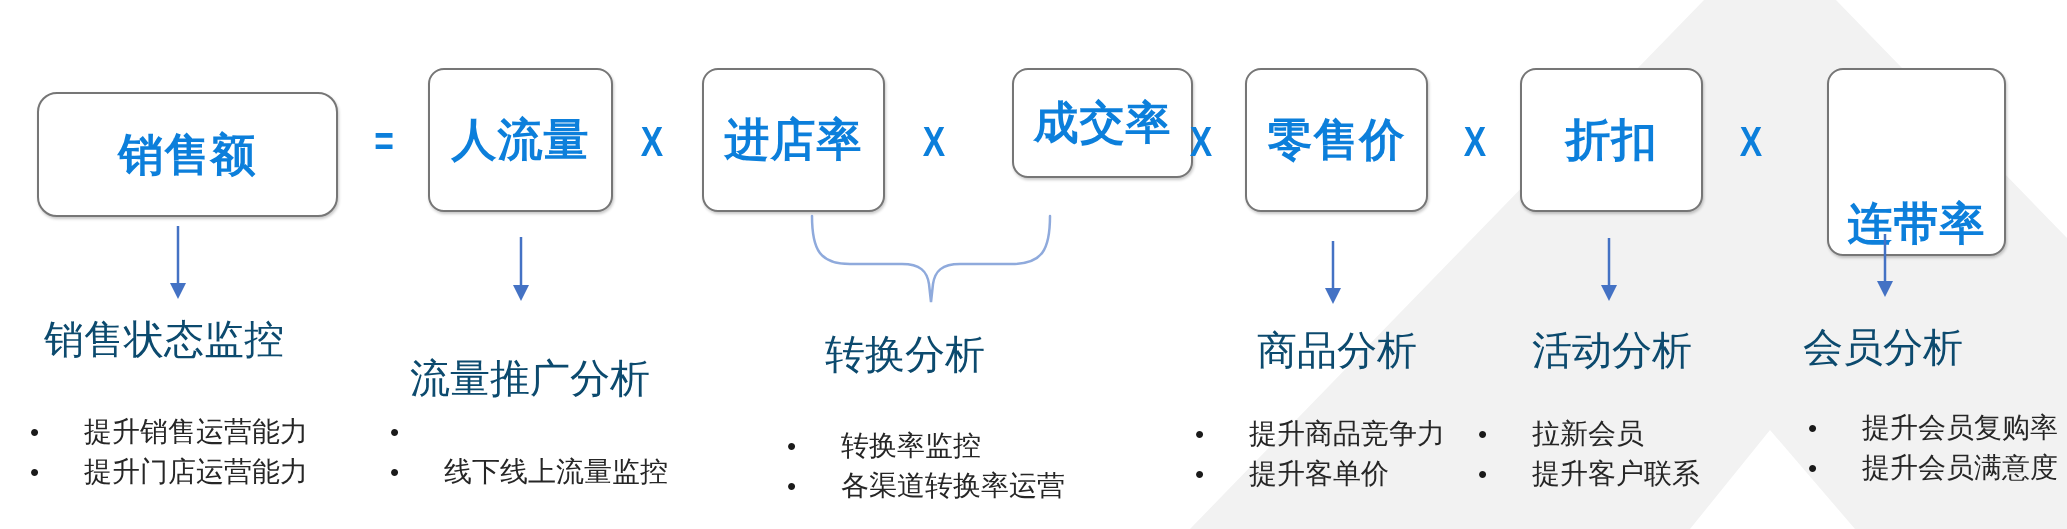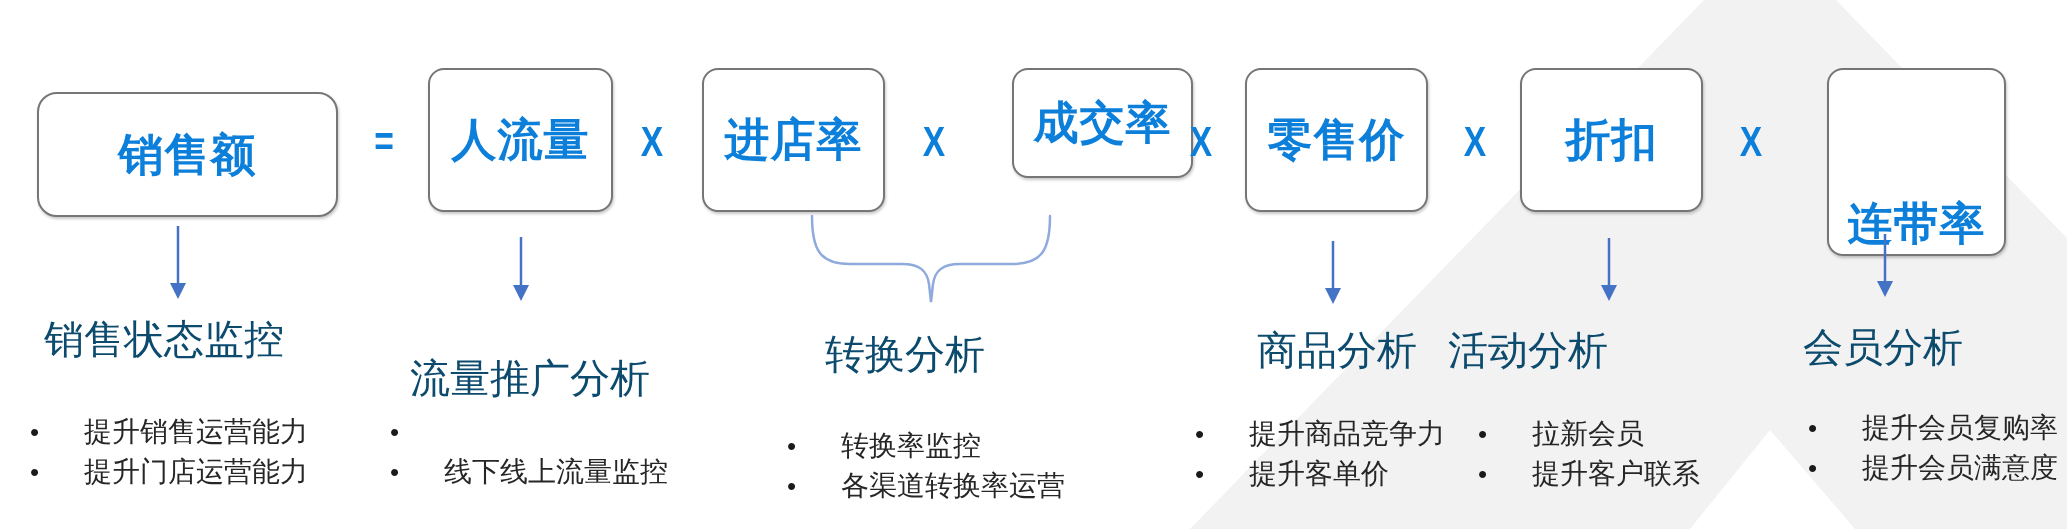--- a/index.html
+++ b/index.html
@@ -114,21 +114,21 @@
       <line x1="1885" y1="234" x2="1885" y2="281"></line>
         <polygon points="1877,281 1893,281 1885,297" stroke="none"></polygon>
     </g>
     <path d="M812,216 C812,250 820,264 850,264 L902,264 C920,264 927,271 929,284 L931,302 L933,284 C935,271 942,264 960,264 L1012,264 C1042,264 1050,250 1050,216" fill="none" stroke="#8faadc" stroke-width="2.5" stroke-linecap="round"></path>
   </svg>
 
   <div class="sec-title" style="left:164px;top:312px;">销售状态监控</div>
   <div class="sec-title" style="left:530px;top:312px;margin-top:39px;">流量推广分析</div>
   <div class="sec-title" style="left:1337px;top:323px;">商品分析</div>
   <div class="sec-title" style="left:905px;top:327px;">转换分析</div>
-  <div class="sec-title" style="left:1528px;top:323px;text-align:center;">活动分析</div>
+  <div class="sec-title" style="left:1612px;top:323px;text-align:center;">活动分析</div>
   <div class="sec-title" style="left:1883px;top:320px;">会员分析</div>
 
   <div class="bullets" style="left:30px;top:412px;">
     <div class="bullet-line">
       <span class="bullet-dot">•</span>
       <span>提升销售运营能力</span>
     </div>
     <div class="bullet-line">
       <span class="bullet-dot">•</span>
       <span>提升门店运营能力</span>

